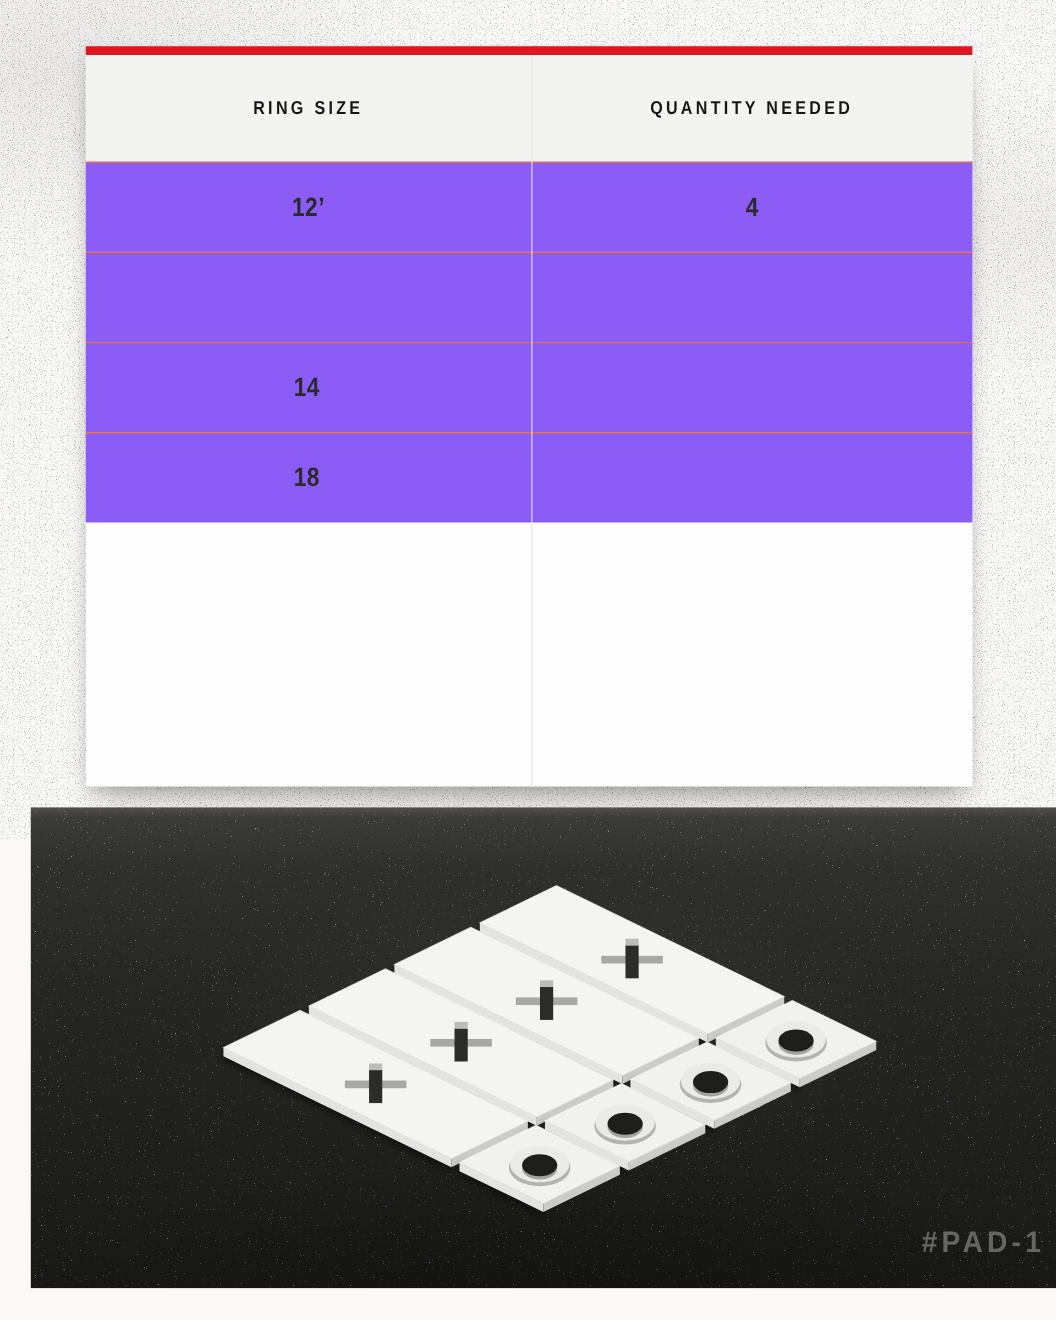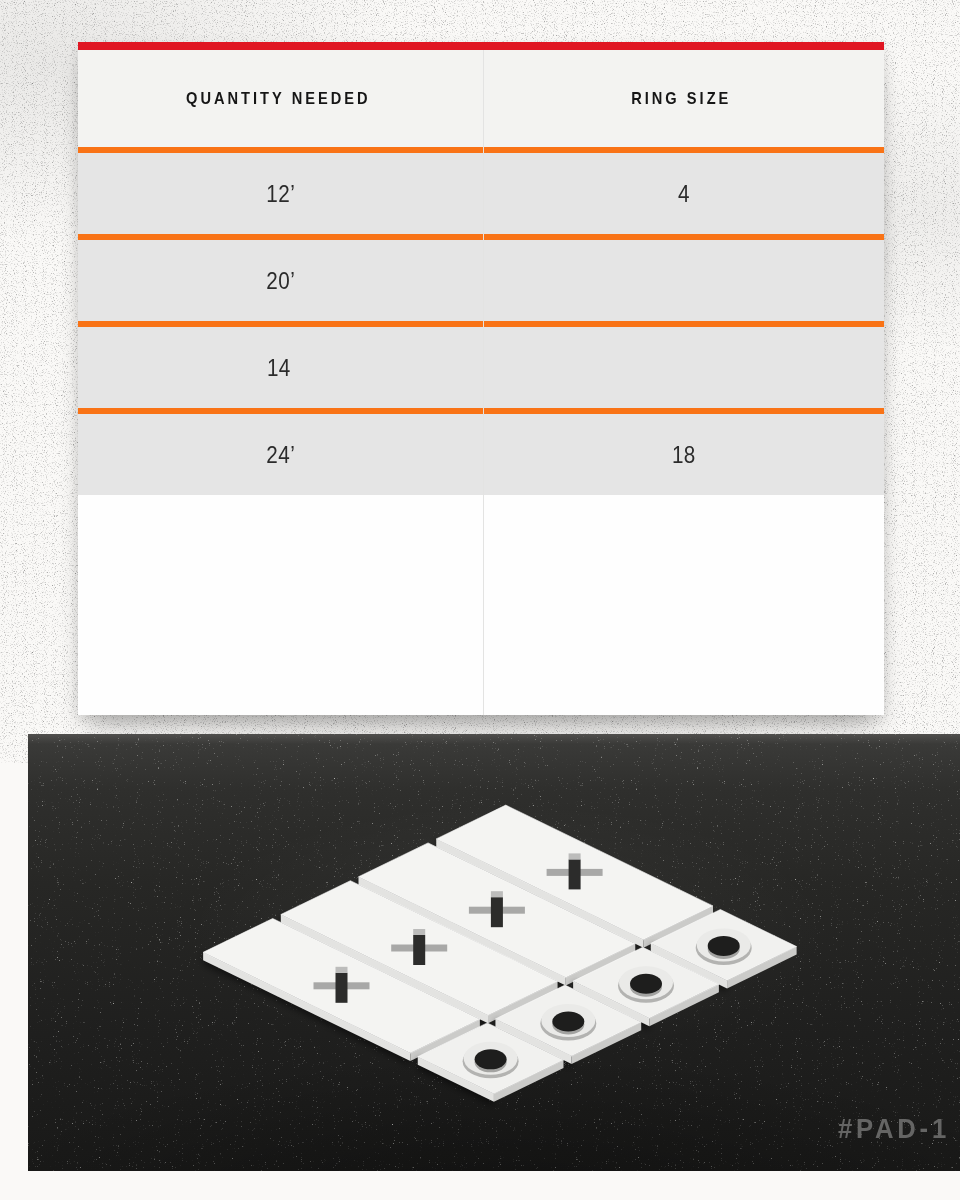--- a/index.html
+++ b/index.html
@@ -22,21 +22,21 @@
     position:absolute;left:78px;top:42px;width:806px;height:673px;
     background:#fefefe;
     box-shadow:0 18px 26px -10px rgba(0,0,0,0.30), 0 4px 12px rgba(0,0,0,0.10);
   }
   .accent-bar{height:8px;background:#e01622;}
   .t-head{display:flex;height:97px;background:#f3f3f1;}
   .hc{display:flex;align-items:center;justify-content:center;
       font-weight:bold;font-size:17px;letter-spacing:3.5px;color:#161616;}
   .c1{width:405px;}
   .c2{width:401px;}
-  .t-row{display:flex;height:81.1px;border-top:6px solid #f97316;background:#e5e5e5;}
+  .t-row{display:flex;height:81.1px;border-top:1px solid #f97316;background:#8b5cf6;font-weight:bold;}
   .tc{display:flex;align-items:center;justify-content:center;
       font-size:24px;letter-spacing:0.5px;color:#2b2b2b;}
   .cond{display:inline-block;transform:scaleX(0.86);transform-origin:center;white-space:nowrap;}
   .vdiv{position:absolute;left:405px;top:8px;bottom:0;width:1px;background:#e3e3e2;}
   
   .dark-section{
     position:absolute;left:0;top:734px;width:960px;height:437px;
     background:linear-gradient(180deg,#504f4d 0px,#3a3a38 10px,#2f2f2d 55px,#272725 150px,#1f1f1e 300px,#191918 437px);
     margin-left:28px;
   }
@@ -62,50 +62,44 @@
       <feTurbulence type="fractalNoise" baseFrequency="0.9" numOctaves="2" seed="8"></feTurbulence>
       <feColorMatrix type="matrix" values="0 0 0 0 0.16  0 0 0 0 0.16  0 0 0 0 0.16  1.2 1.2 1.2 0 -1.9"></feColorMatrix>
     </filter>
     <rect width="960" height="763" filter="url(#specksL)" opacity="0.8"></rect>
   </svg>
 
   <div class="card">
     <div class="accent-bar"></div>
 
     <div class="t-head">
+      <div class="hc c1">
+        <span class="cond">RING SIZE</span>
+      </div>
       <div class="hc c2">
         <span class="cond">QUANTITY NEEDED</span>
       </div>
-      <div class="hc c1">
-        <span class="cond">RING SIZE</span>
-      </div>
     </div>
 
     <div class="t-row">
       <div class="tc c1">
           <span class="cond">12’</span>
         </div>
       <div class="tc c2">
           <span class="cond">4</span>
         </div>
     </div>
     <div class="t-row">
-      <div class="tc c1">
-          <span class="cond">20’</span>
-        </div>
     </div>
     <div class="t-row">
       <div class="tc c2">
           <span class="cond">14</span>
         </div>
     </div>
     <div class="t-row">
-      <div class="tc c1">
-          <span class="cond">24’</span>
-        </div>
       <div class="tc c2">
           <span class="cond">18</span>
         </div>
     </div>
 
     <div class="vdiv"></div>
   </div>
 </div>
 
 <div class="dark-section">

